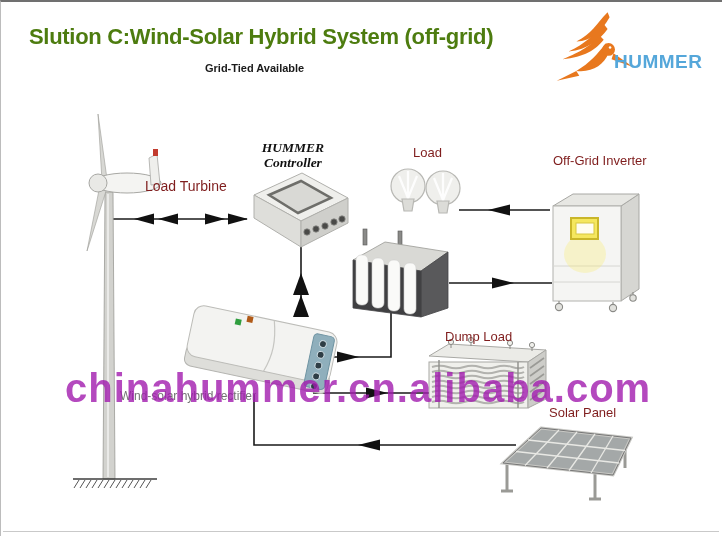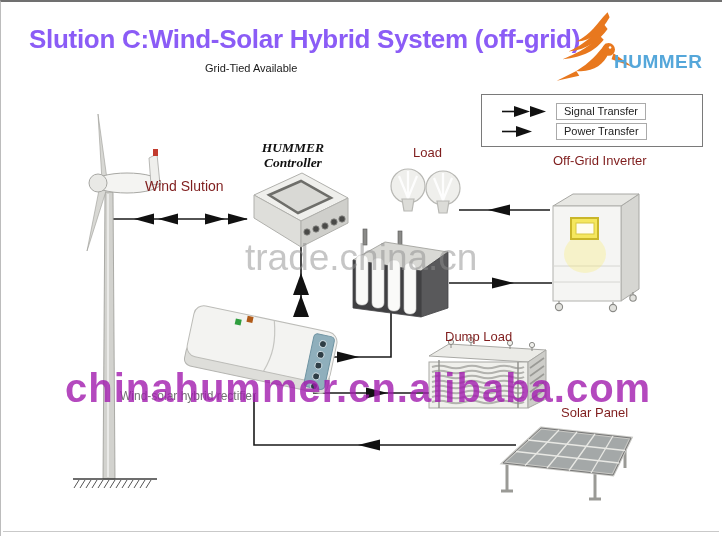--- a/index.html
+++ b/index.html
@@ -1,22 +1,22 @@
 <!DOCTYPE html>
 <html><head>
 <meta charset="utf-8">
 <style>
   html,body{margin:0;padding:0;background:#e9e9e9;}
   .stage{position:relative;width:722px;height:536px;background:#ffffff;
          border-top:2px solid #707070;border-left:1px solid #bcbcbc;border-right:1px solid #bcbcbc;border-bottom:1px solid #cfcfcf;
          overflow:hidden;font-family:"Liberation Sans",sans-serif;color:#111;}
   .abs{position:absolute;}
   .lbl{position:absolute;font-size:13px;color:#7f1d1d;white-space:nowrap;line-height:1.1;}
-  .title{position:absolute;left:28px;top:22px;font-size:26px;font-weight:bold;letter-spacing:-0.3px;color:#8b5cf6;}
-  .subtitle{position:absolute;left:204px;top:60px;font-size:11px;font-weight:normal;color:#1a1a1a;}
+  .title{position:absolute;left:28px;top:22px;font-size:22px;font-weight:bold;letter-spacing:-0.3px;color:#4d7c0f;}
+  .subtitle{position:absolute;left:204px;top:60px;font-size:11px;font-weight:bold;color:#1a1a1a;}
   .brand-text{position:absolute;left:613px;top:49px;font-size:19px;font-weight:bold;letter-spacing:0.5px;}
   .legend{position:absolute;left:480px;top:92px;width:220px;height:51px;border:1px solid #7a7a7a;background:#fff;}
   .legend-row{position:absolute;left:20px;height:18px;display:flex;align-items:center;}
   .legend-box{border:1px solid #aaa;font-size:11px;padding:1px 7px 2px 7px;margin-left:8px;color:#222;}
   .ctrl-lbl{position:absolute;left:246px;top:138px;width:92px;text-align:center;
             font-family:"Liberation Serif",serif;font-style:italic;font-weight:bold;font-size:13.5px;line-height:15px;}
   .wm{position:absolute;pointer-events:none;}
   .wm-mid{left:244px;top:235px;font-size:37px;color:#8e8e8e;opacity:0.5;letter-spacing:0px;}
   .wm-low{left:64px;top:364px;font-size:40px;font-weight:bold;color:#a21caf;opacity:0.8;letter-spacing:1px;}
   .bottom-line{position:absolute;left:2px;top:529px;width:716px;height:1px;background:#c9c9c9;}
@@ -37,37 +37,20 @@
       <path d="M54,26 C44,36 36,42 16,50 C38,48 50,40 58,30 Z"></path>
       <path d="M60,34 C52,44 44,54 30,62 C46,64 58,56 63,44 C65,38 63,35 60,34 Z"></path>
       <path d="M30,62 L10,72 L33,67 Z"></path>
       <circle cx="63" cy="40" r="6.5"></circle>
       <path d="M68,44 L88,58 L66,50 Z"></path>
     </g>
     <circle cx="64.5" cy="38" r="1.3" fill="#ffffff"></circle>
   </svg>
   <div class="brand-text" style="color:#55A7DA;">HUMMER</div>
 
-  <div class="legend">
-    <div class="legend-row" style="top:7px;">
-      <svg width="46" height="13" viewBox="0 0 46 13">
-        <line x1="0" y1="6.5" x2="12" y2="6.5" stroke="#111" stroke-width="1.6"></line>
-        <polygon points="12,1 28,6.5 12,12" fill="#111"></polygon>
-        <polygon points="28,1 44,6.5 28,12" fill="#111"></polygon>
-      </svg>
-      <span class="legend-box">Signal Transfer</span>
-    </div>
-    <div class="legend-row" style="top:27px;">
-      <svg width="46" height="13" viewBox="0 0 46 13">
-        <line x1="0" y1="6.5" x2="14" y2="6.5" stroke="#111" stroke-width="1.6"></line>
-        <polygon points="14,1 30,6.5 14,12" fill="#111"></polygon>
-      </svg>
-      <span class="legend-box">Power Transfer</span>
-    </div>
-  </div>
 
   <svg class="abs" style="left:0;top:0;" width="722" height="536" viewBox="0 0 722 536">
 
     <g stroke="#1a1a1a" stroke-width="1.6" fill="none">
       <line x1="112" y1="217" x2="246" y2="217"></line>
       <line x1="300" y1="243" x2="300" y2="313"></line>
       <line x1="458" y1="208" x2="549" y2="208"></line>
       <line x1="448" y1="281" x2="551" y2="281"></line>
       <path d="M318,355 H390 V311"></path>
       <line x1="312" y1="391" x2="428" y2="391"></line>
@@ -252,34 +235,33 @@
         <line x1="558" y1="428" x2="524" y2="463.5"></line>
         <line x1="576" y1="430" x2="546" y2="466"></line>
         <line x1="594" y1="432" x2="568" y2="468.5"></line>
         <line x1="612" y1="434" x2="590" y2="471"></line>
         <line x1="527" y1="438" x2="624" y2="448.5"></line>
         <line x1="515" y1="449.5" x2="618" y2="461"></line>
       </g>
     </g>
   </svg>
 
-  <div class="lbl" style="left:144px;top:177px;font-size:14px;">Wind Slution</div>
+  <div class="lbl" style="left:144px;top:177px;font-size:14px;">Load Turbine</div>
 
   <div class="ctrl-lbl">
     <div>HUMMER</div>
     <div>Controller</div>
   </div>
 
   <div class="lbl" style="left:412px;top:144px;">Load</div>
   <div class="lbl" style="left:552px;top:152px;">Off-Grid Inverter</div>
   <div class="lbl" style="left:489px;top:187px;font-size:14px;"></div>
   <div class="lbl" style="left:338px;top:335px;font-size:14px;"></div>
   <div class="lbl" style="left:369px;top:370px;font-size:14px;"></div>
   <div class="lbl" style="left:376px;top:423px;font-size:14px;"></div>
   <div class="lbl" style="left:444px;top:328px;">Dump Load</div>
-  <div class="lbl" style="left:548px;top:404px;margin-left:12px;">Solar Panel</div>
+  <div class="lbl" style="left:548px;top:404px;">Solar Panel</div>
   <div class="lbl" style="left:119px;top:388px;font-size:12px;color:#737373;">Wind-solar hybrid rectifier</div>
 
-  <div class="wm wm-mid">trade.china.cn</div>
   <div class="wm wm-low">chinahummer.cn.alibaba.com</div>
 
   <div class="bottom-line"></div>
 </div>
 
 </body></html>

